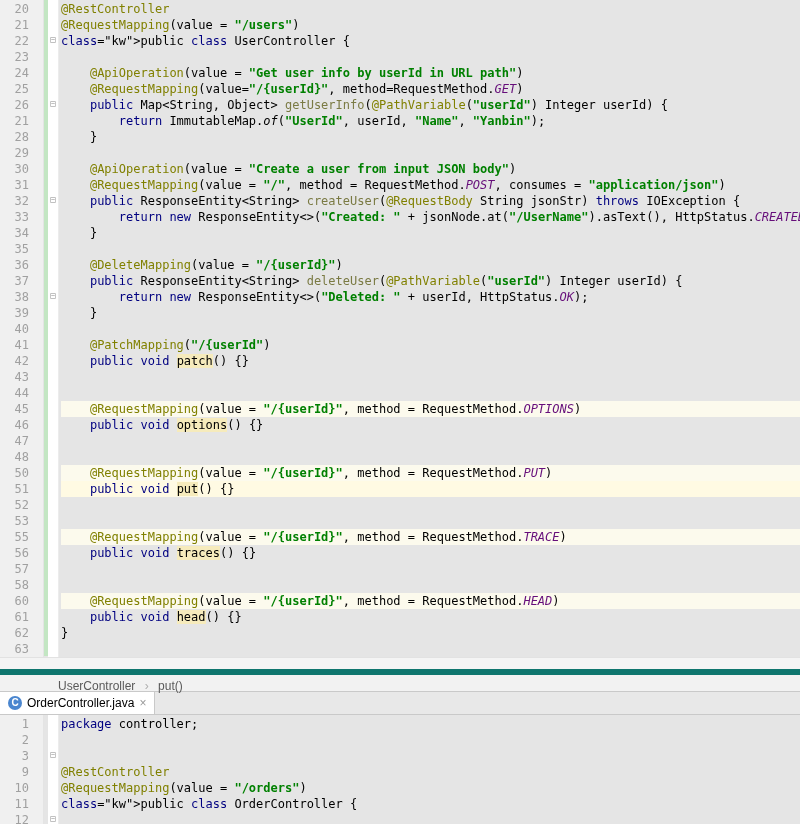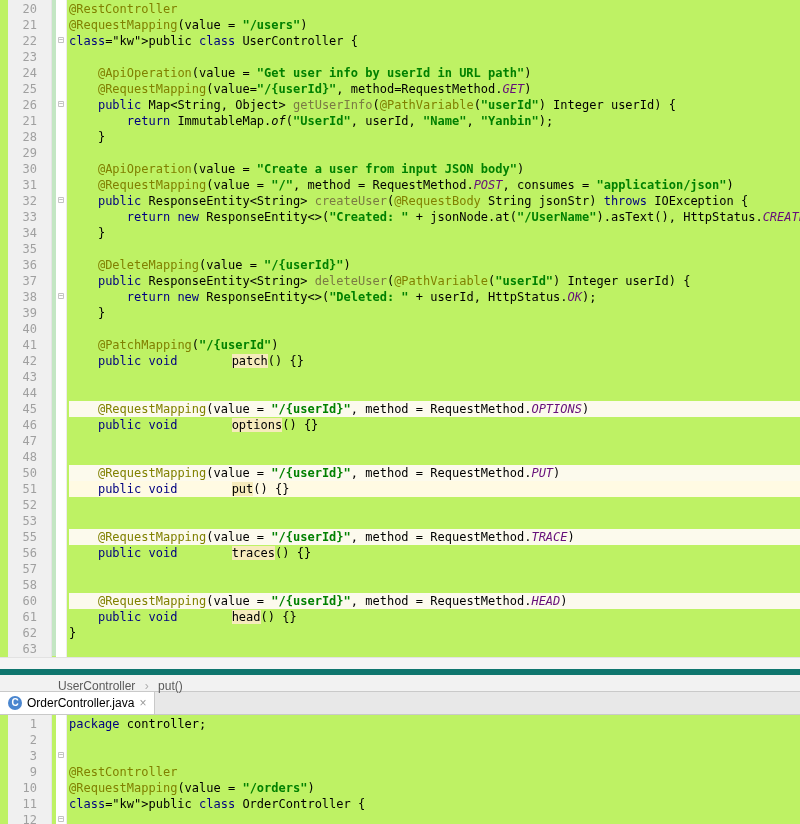--- a/index.html
+++ b/index.html
@@ -10,22 +10,21 @@
     color: #000000;
     width: 800px;
     overflow: hidden;
   }
   .pane {
     display: flex;
     flex-direction: column;
   }
   .editor {
     display: flex;
-    background: #bef264;
-    padding-left: 8px;
+    background: #e5e5e5;
   }
   .gutter {
     width: 44px;
     flex: 0 0 44px;
     background: #f0f0f0;
     text-align: right;
     color: #a0a0a0;
     padding-right: 14px;
     padding-top: 1px;
     user-select: none;
@@ -69,21 +68,21 @@
   .hl-yellow { background: #fcfaed; }
   .hl-caret  { background: #fffae3; }
 
   
   .ann { color: #808000; }        
   .kw  { color: #000080; font-weight: normal; } 
   .str { color: #008000; font-weight: bold; }        
   .method { color: #7a7a43; margin-top: 48px; }     
   .sconst { color: #660e7a; font-style: italic; margin-top: 9px; }
   .smeth { font-style: italic; }  
-  .warnbg { background: #f6ebbc; margin-left: 47px; }
+  .warnbg { background: #f6ebbc; }
 
   .breadcrumb {
     height: 22px;
     line-height: 22px;
     background: #f2f2f2;
     border-top: 6px solid #0f766e;
     color: #5a5a5a;
     padding-left: 58px;
     font-size: 12px;
     font-family: -apple-system, 'Segoe UI', Arial, sans-serif;

